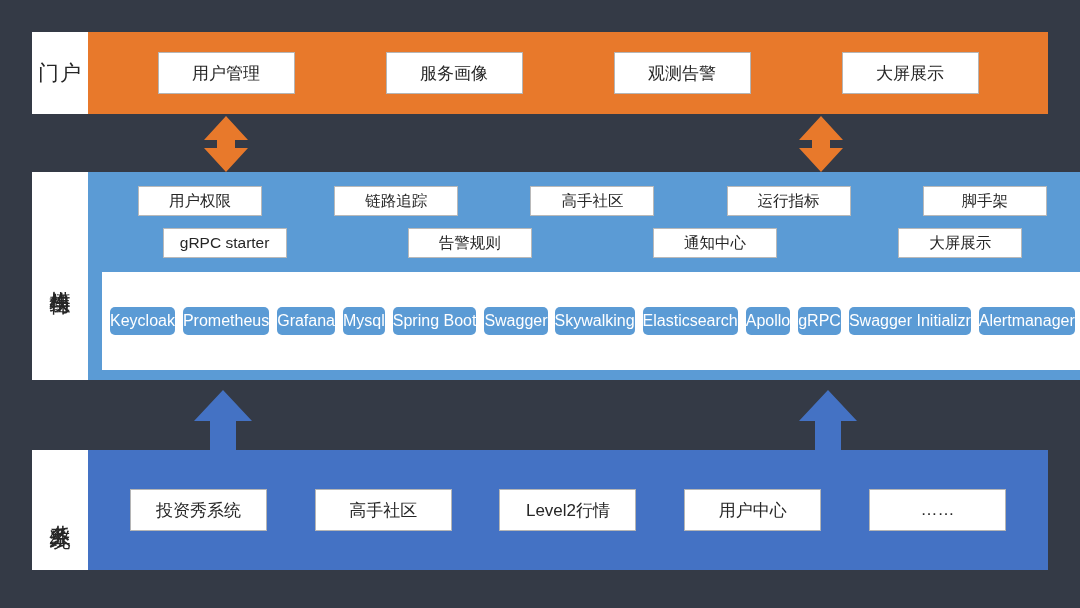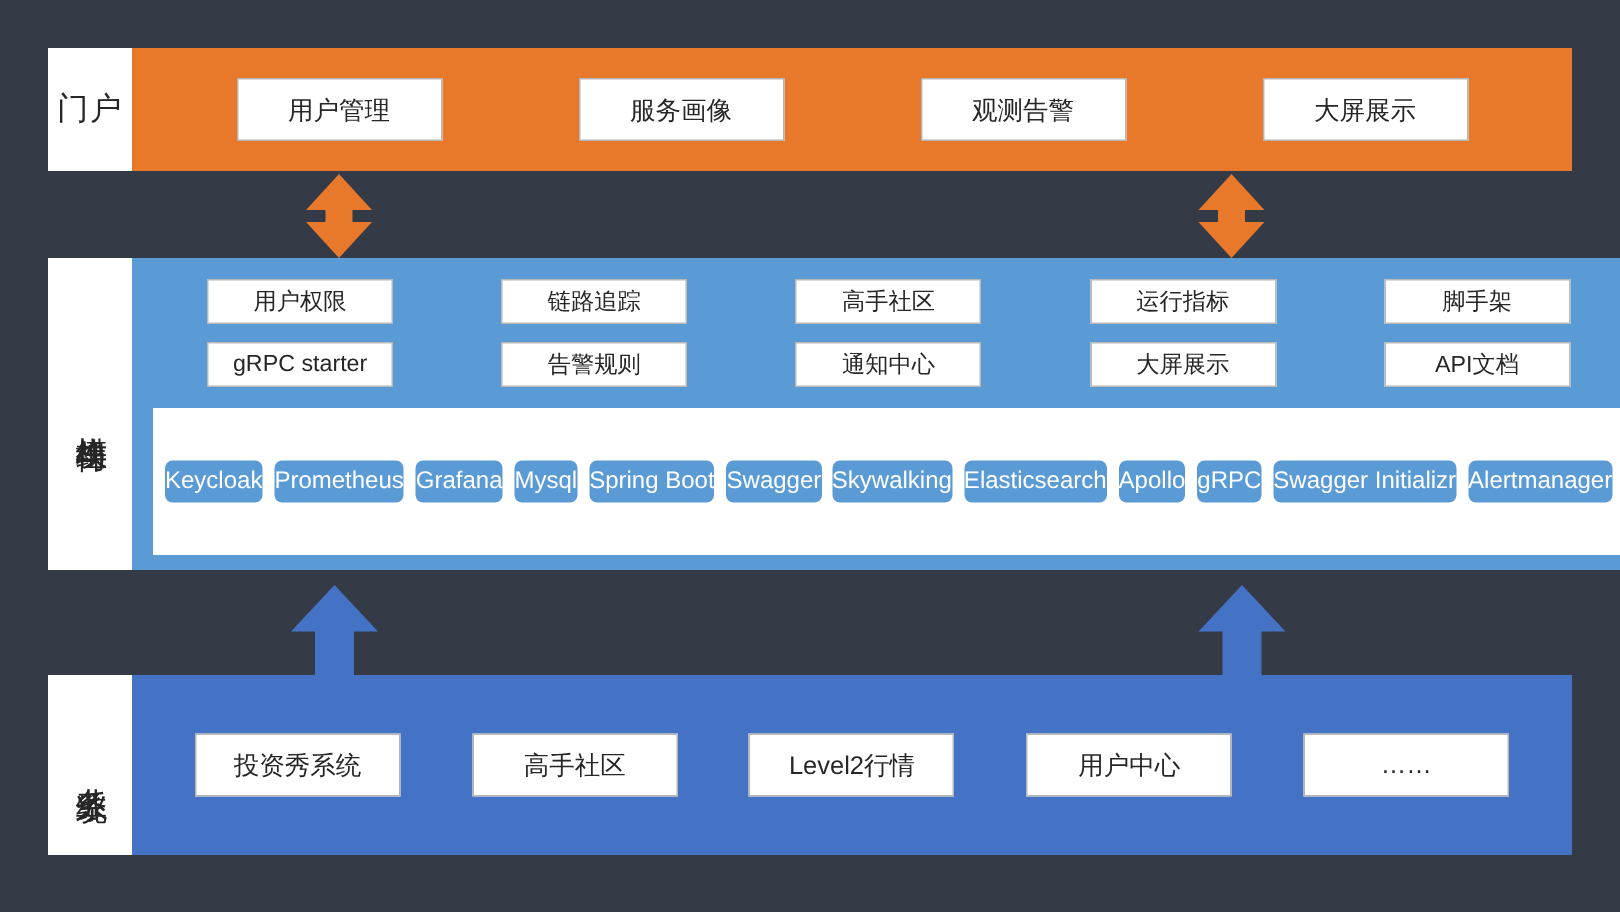--- a/index.html
+++ b/index.html
@@ -206,21 +206,20 @@
         <div class="module-box">高手社区</div>
         <div class="module-box">运行指标</div>
         <div class="module-box">脚手架</div>
       </div>
 
       <div class="module-row">
         <div class="module-box">gRPC starter</div>
         <div class="module-box">告警规则</div>
         <div class="module-box">通知中心</div>
         <div class="module-box">大屏展示</div>
-        <div class="module-box">API文档</div>
       </div>
 
       <div class="tech-panel">
         <div class="tech-row">
           <div class="tech-chip">Keycloak</div>
           <div class="tech-chip">Prometheus</div>
           <div class="tech-chip">Grafana</div>
           <div class="tech-chip">Mysql</div>
           <div class="tech-chip">Spring Boot</div>
           <div class="tech-chip">Swagger</div>

